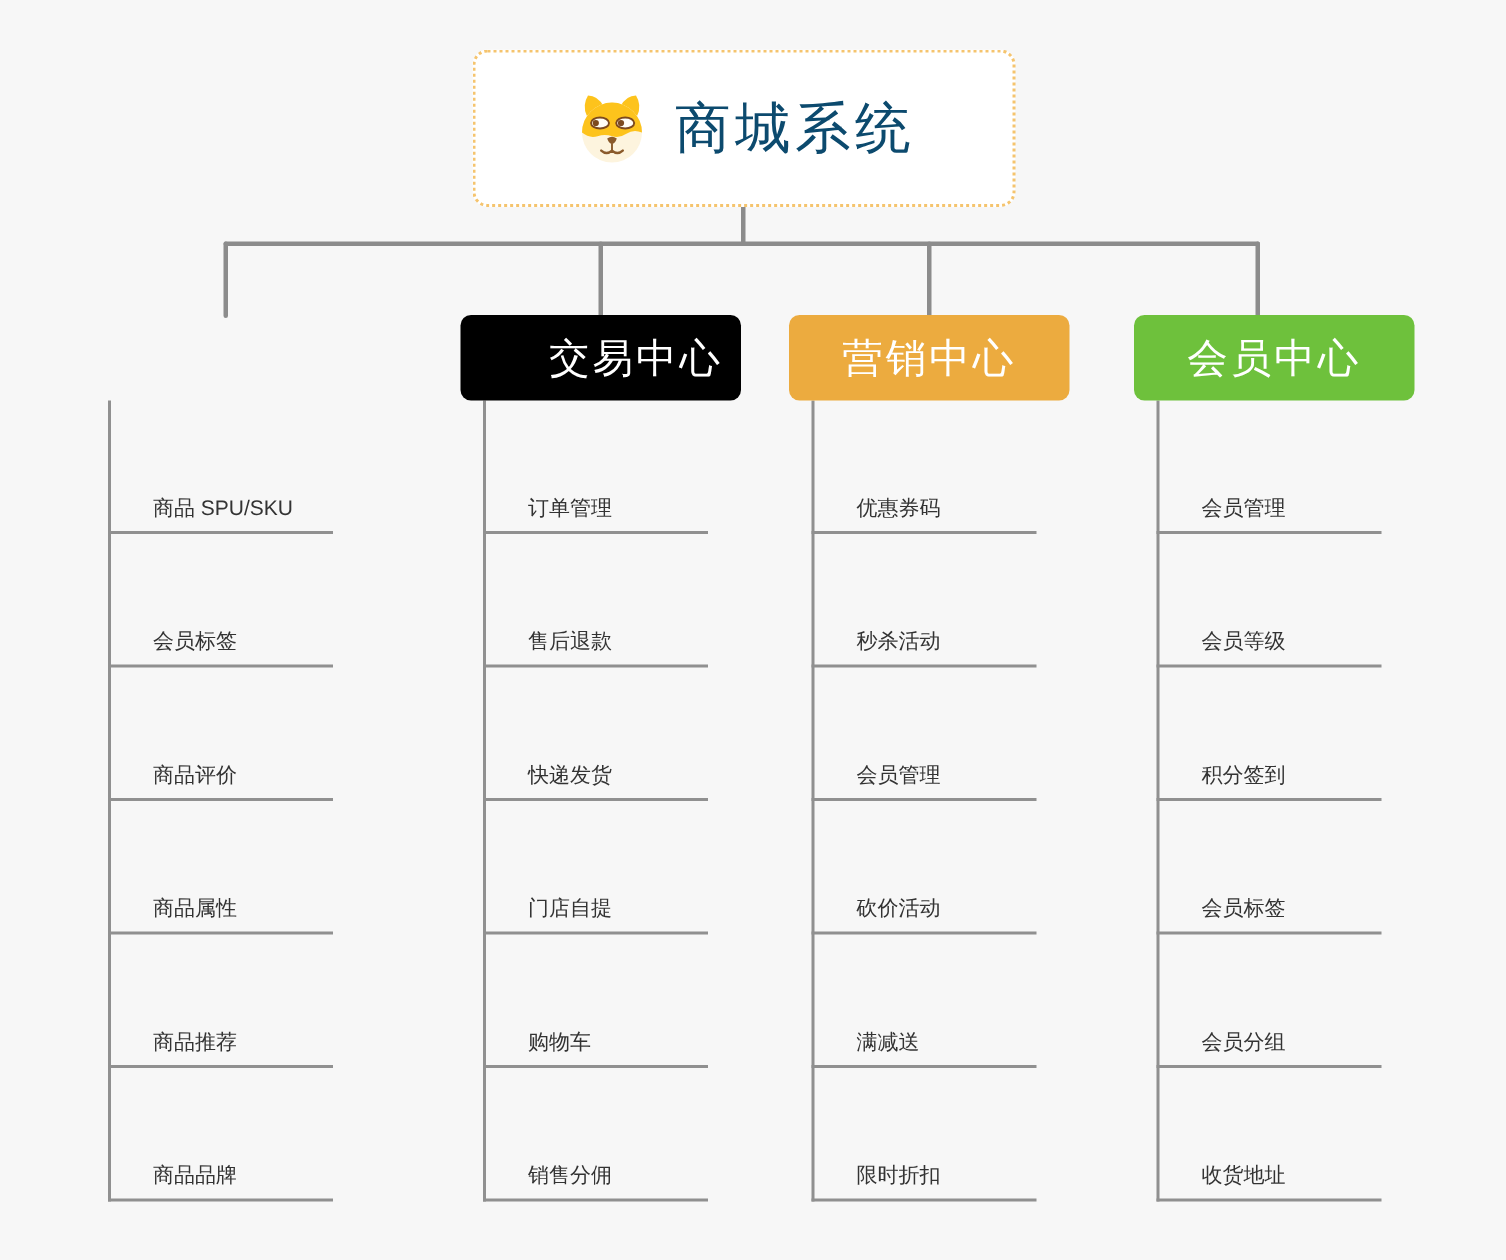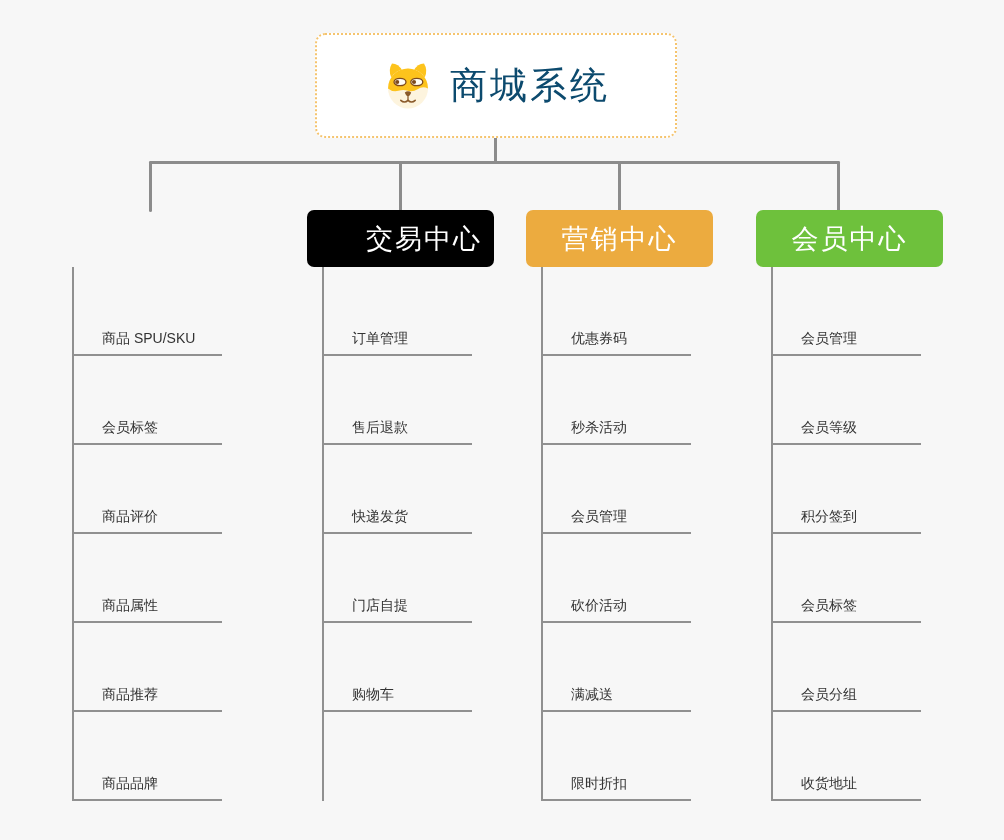--- a/index.html
+++ b/index.html
@@ -145,20 +145,21 @@
 
   <div class="branch branch-2">
     <div class="branch-box" style="background-color: #000000; padding-left: 47px;">交易中心</div>
     <div class="branch-vline"></div>
     <div class="leaf-list">
       <div class="leaf-node">订单管理</div>
       <div class="leaf-node">售后退款</div>
       <div class="leaf-node">快递发货</div>
       <div class="leaf-node">门店自提</div>
       <div class="leaf-node">购物车</div>
+      <div class="leaf-node">销售分佣</div>
     </div>
   </div>
 
   <div class="branch branch-3">
     <div class="branch-box" style="background-color: rgb(236, 171, 63);">营销中心</div>
     <div class="branch-vline"></div>
     <div class="leaf-list">
       <div class="leaf-node">优惠券码</div>
       <div class="leaf-node">秒杀活动</div>
       <div class="leaf-node">会员管理</div>

